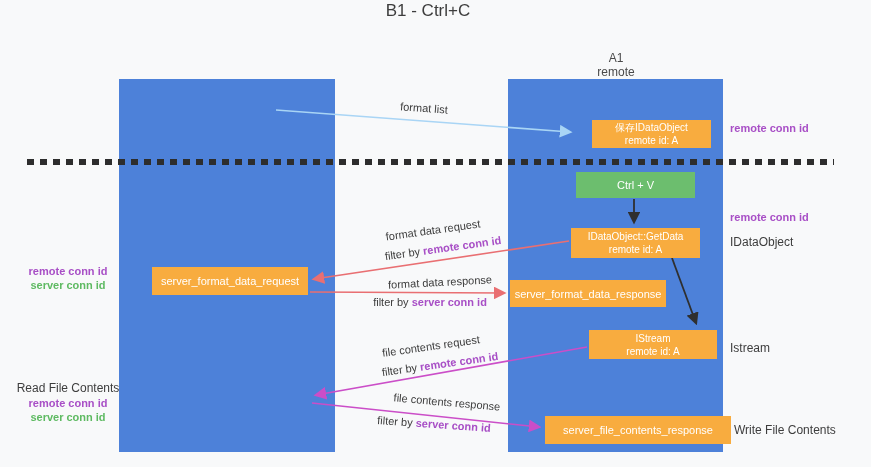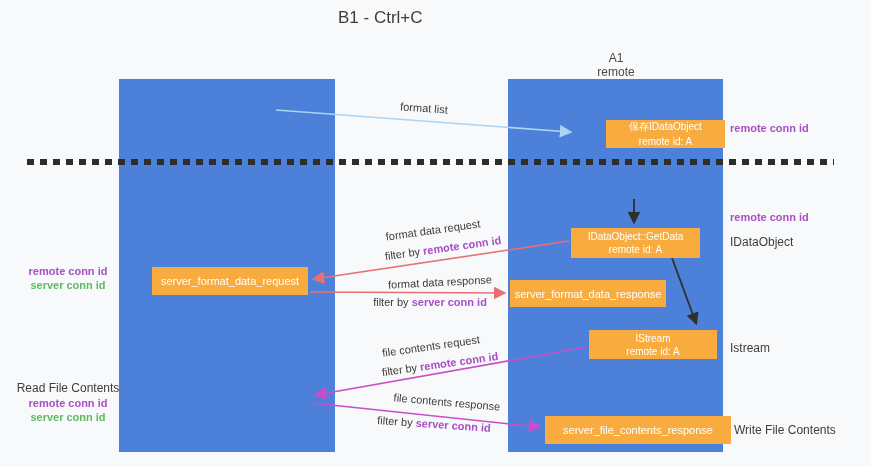--- a/index.html
+++ b/index.html
@@ -5,21 +5,21 @@
   :root{
     --bg:#f8f9fa; --lane-blue:#4d81d9; --green-box:#6cbe6e; --orange-box:#f8ac3f;
     --box-text:#ffffff; --arrow-lightblue:#a9d5f5; --arrow-red:#e96f72;
     --arrow-magenta:#cb4ec8; --arrow-black:#2f2f2f; --purple-text:#a84fc6;
     --green-text:#5eba62; --dash:#2d2d2d; --text-dark:#3d3d3d;
   }
   *{margin:0;padding:0;box-sizing:border-box;}
   body{background:var(--bg);font-family:"Liberation Sans",sans-serif;}
   #canvas{position:relative;width:871px;height:467px;background:var(--bg);overflow:hidden;}
 
-  .title{position:absolute;left:338px;top:7px;width:180px;
+  .title{position:absolute;left:338px;top:0;width:180px;text-align:center;
     font-size:17px;line-height:22px;color:var(--text-dark);}
   .lane-header{position:absolute;top:51px;width:110px;text-align:center;
     font-size:12px;line-height:14px;color:#4a4a4a;}
   .lane-header.left{left:161px;} .lane-header.right{left:561px;}
 
   .lane{position:absolute;top:79px;height:373px;background:var(--lane-blue);z-index:1;}
   .lane.left{left:119px;width:216px;} .lane.right{left:508px;width:215px;}
 
   .dashline{position:absolute;left:27px;top:159px;width:807px;height:6px;z-index:4;
     background:repeating-linear-gradient(90deg,var(--dash) 0 7px,transparent 7px 13px);}
@@ -89,25 +89,28 @@
     <line x1="276" y1="110" x2="570" y2="132" class="ln ln-blue" marker-end="url(#ah-blue)"></line>
     <line x1="634" y1="199" x2="634" y2="222" class="ln ln-blk" marker-end="url(#ah-blk)"></line>
     <line x1="672" y1="258" x2="696" y2="323" class="ln ln-blk" marker-end="url(#ah-blk)"></line>
     <line x1="569" y1="241" x2="314" y2="279" class="ln ln-red" marker-end="url(#ah-red)"></line>
     <line x1="310" y1="292" x2="504" y2="293" class="ln ln-red" marker-end="url(#ah-red)"></line>
     <line x1="587" y1="347" x2="316" y2="395" class="ln ln-mag" marker-end="url(#ah-mag)"></line>
     <line x1="312" y1="403" x2="539" y2="427" class="ln ln-mag" marker-end="url(#ah-mag)"></line>
   </svg>
 
 
-  <div class="box orange twoline" style="left:606px;top:120px;width:119px;height:28px;justify-content:space-between;">
+  <div class="box orange twoline" style="left:592px;top:120px;width:119px;height:28px;">
     <div>保存IDataObject</div>
     <div class="l2">remote id: A</div>
   </div>
 
+  <div class="box green" style="left:576px;top:172px;width:119px;height:26px;">
+    <div>Ctrl + V</div>
+  </div>
 
   <div class="box orange twoline" style="left:571px;top:228px;width:129px;height:30px;">
     <div>IDataObject::GetData</div>
     <div class="l2">remote id: A</div>
   </div>
 
   <div class="box orange" style="left:152px;top:267px;width:156px;height:28px;">
     <div>server_format_data_request</div>
   </div>
 

